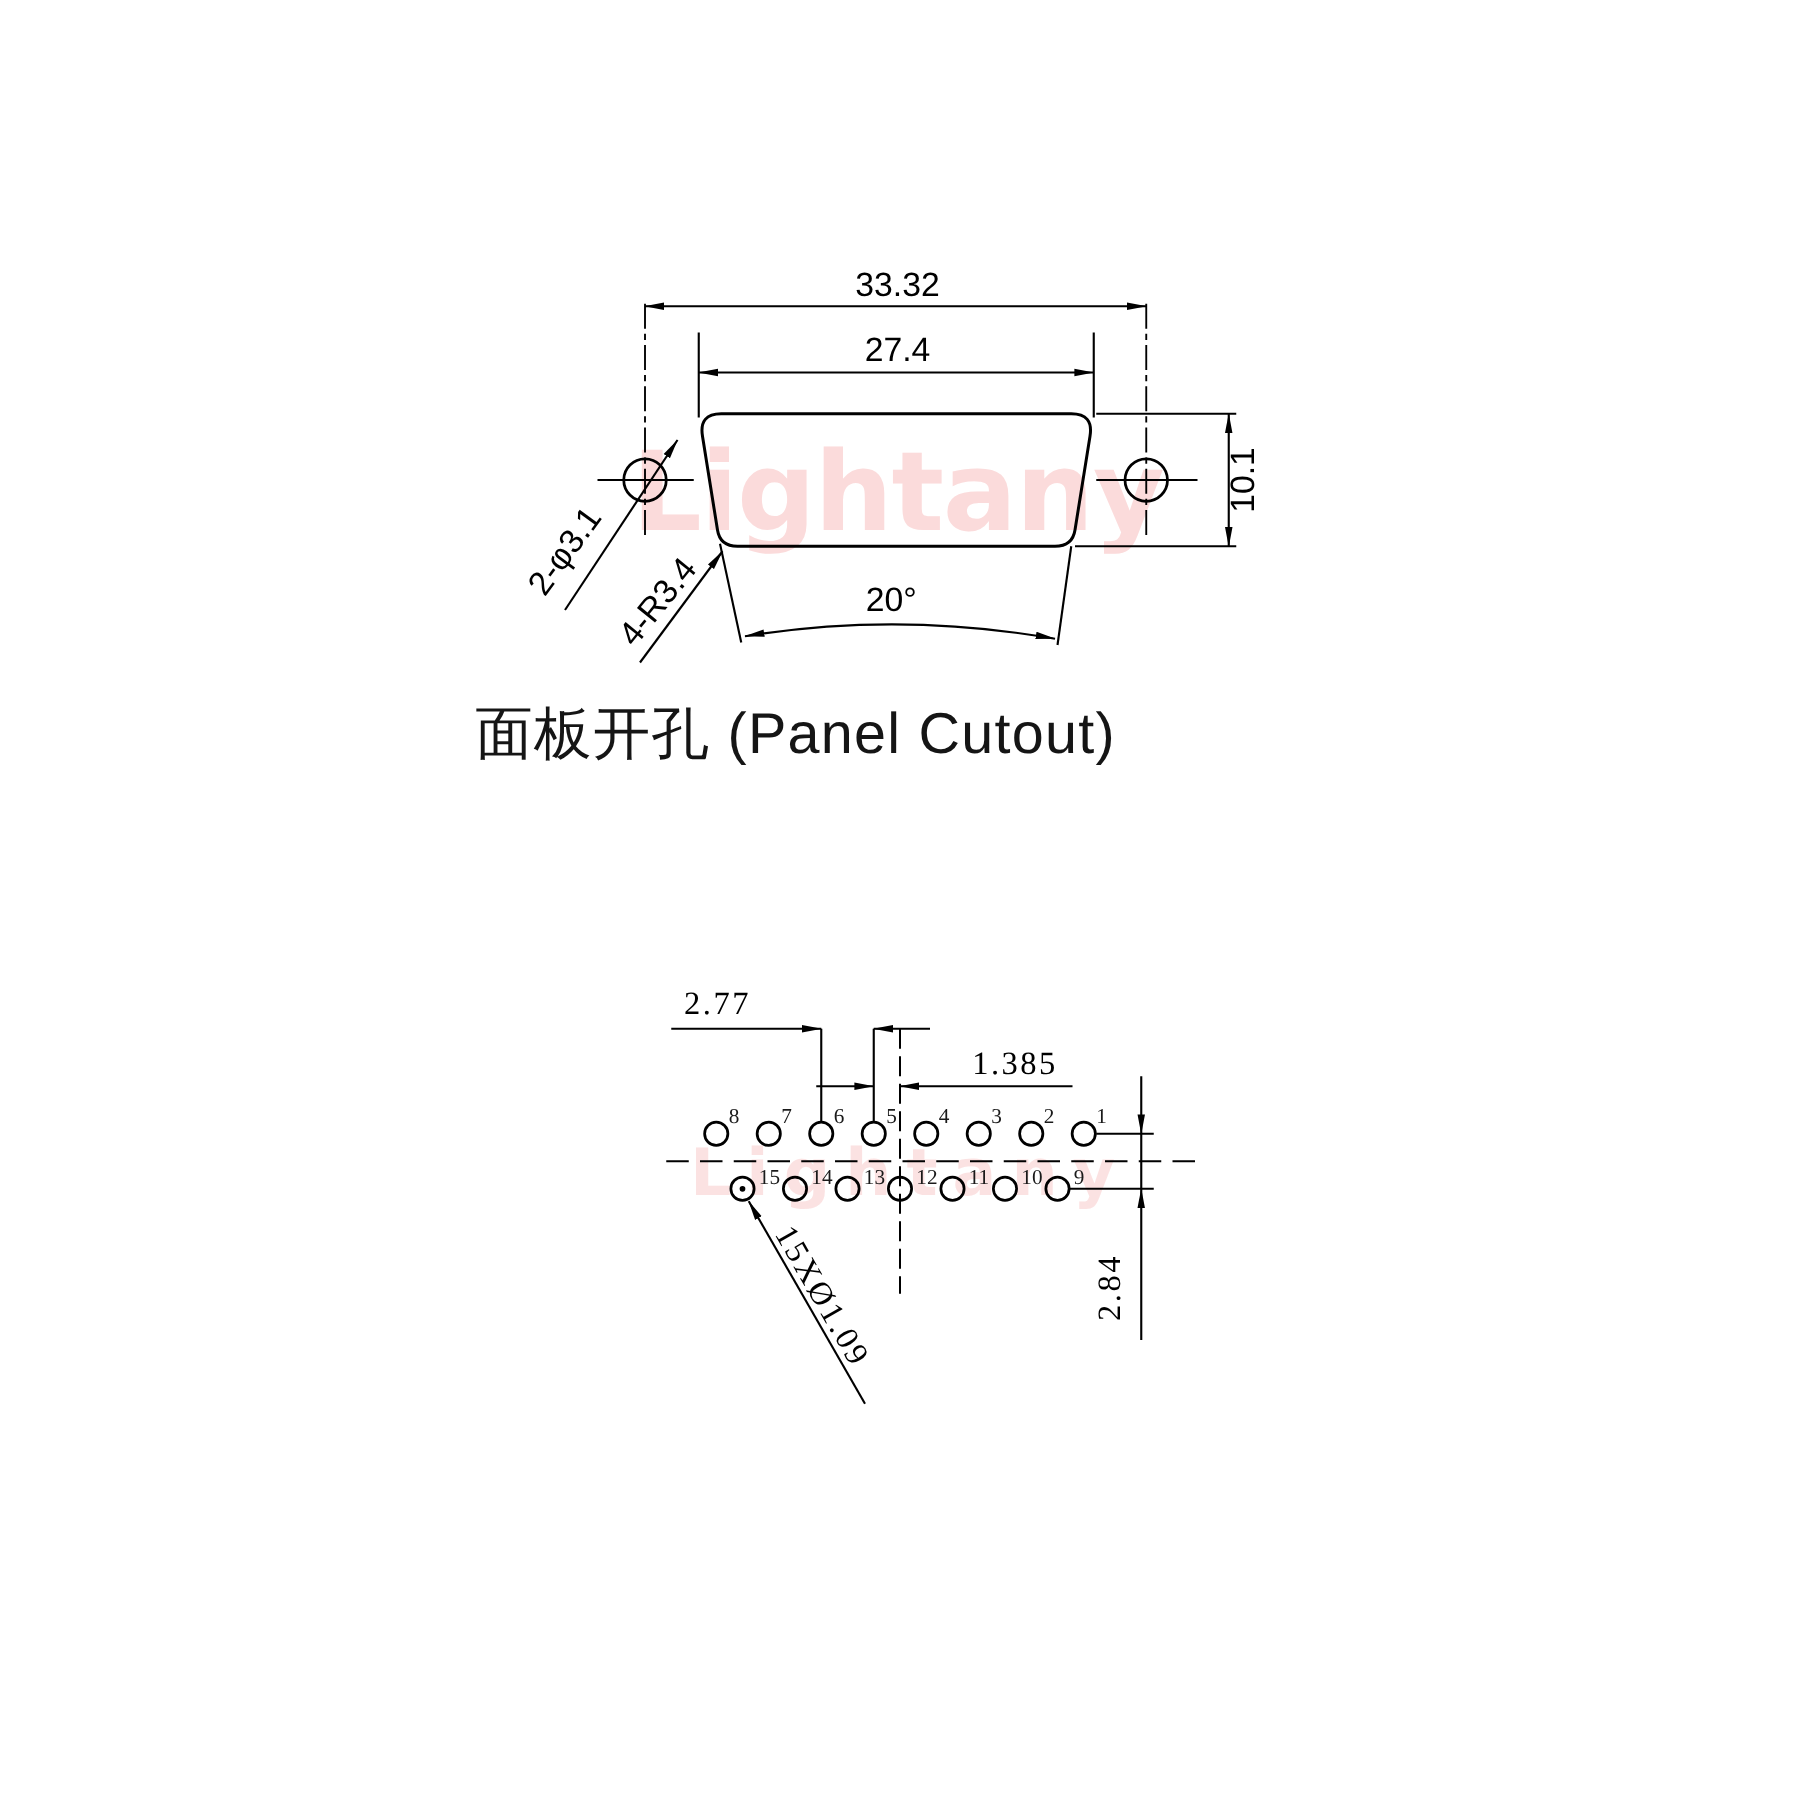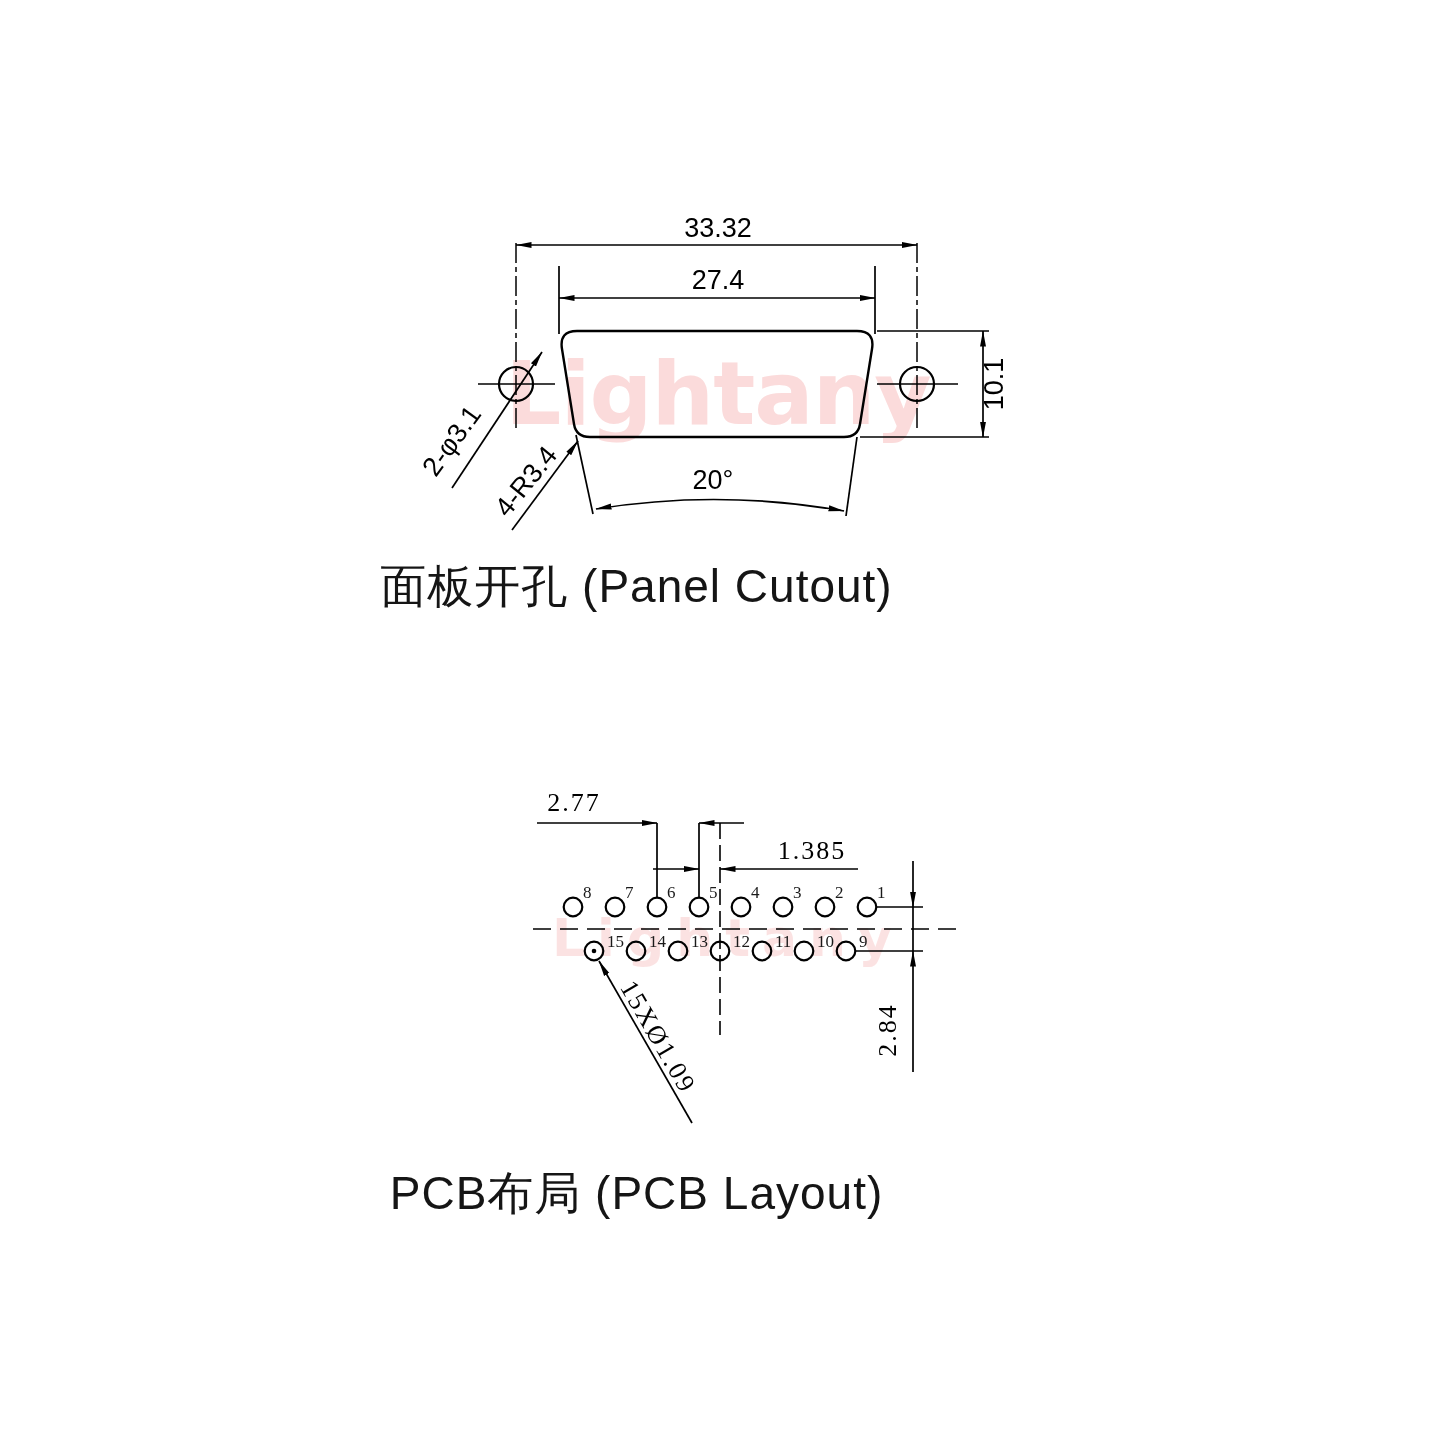--- a/index.html
+++ b/index.html
@@ -122,14 +122,13 @@
     <text class="pin-num" x="817" y="947">10</text>
     <text class="pin-num" x="859" y="947">9</text>
 
     <text class="dim-serif" x="574" y="811" text-anchor="middle">2.77</text>
     <text class="dim-serif" x="812" y="859" text-anchor="middle">1.385</text>
     <text class="dim-serif" transform="translate(896,1030) rotate(-90)" text-anchor="middle">2.84</text>
     <text class="dim-serif" transform="translate(601,963) rotate(60)" x="30" y="-4" font-size="25">15XØ1.09</text>
   </svg>
 
   <div class="caption" style="top:556px;">面板开孔 (Panel Cutout)</div>
-  <div class="caption" style="top:1163px;">PCB布局 (PCB Layout)</div>
 </div>
 
 </body></html>

